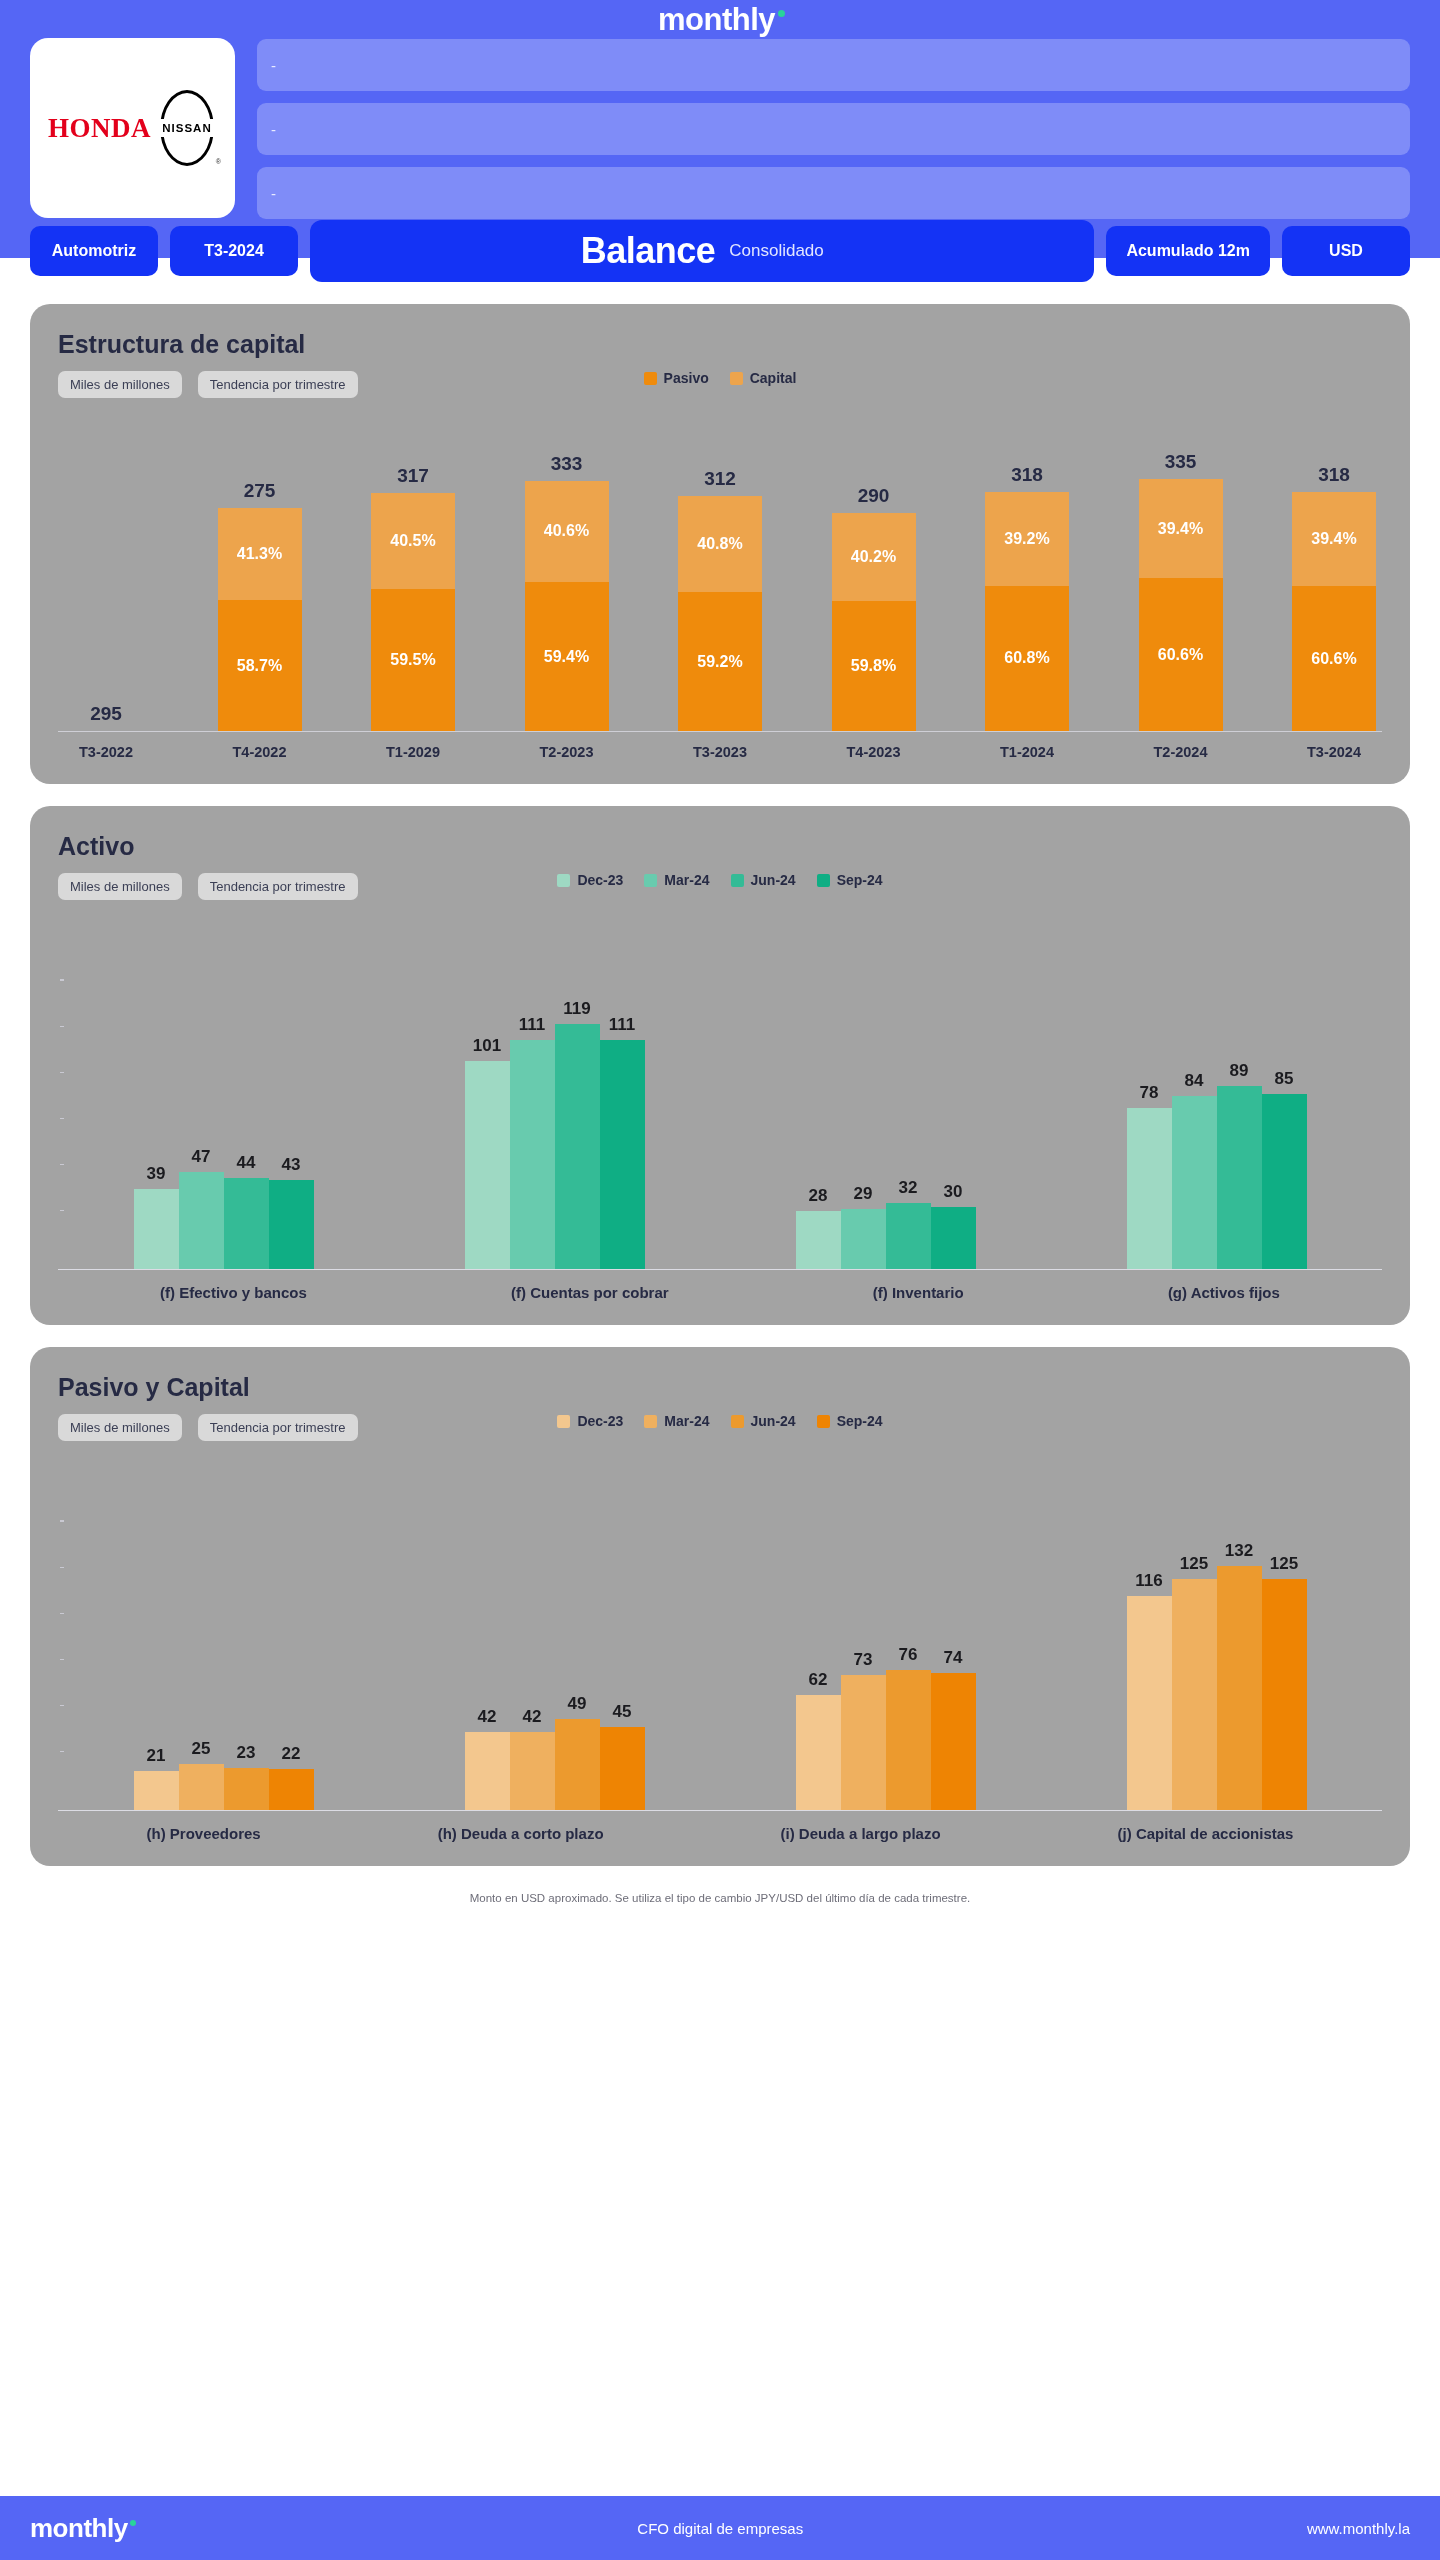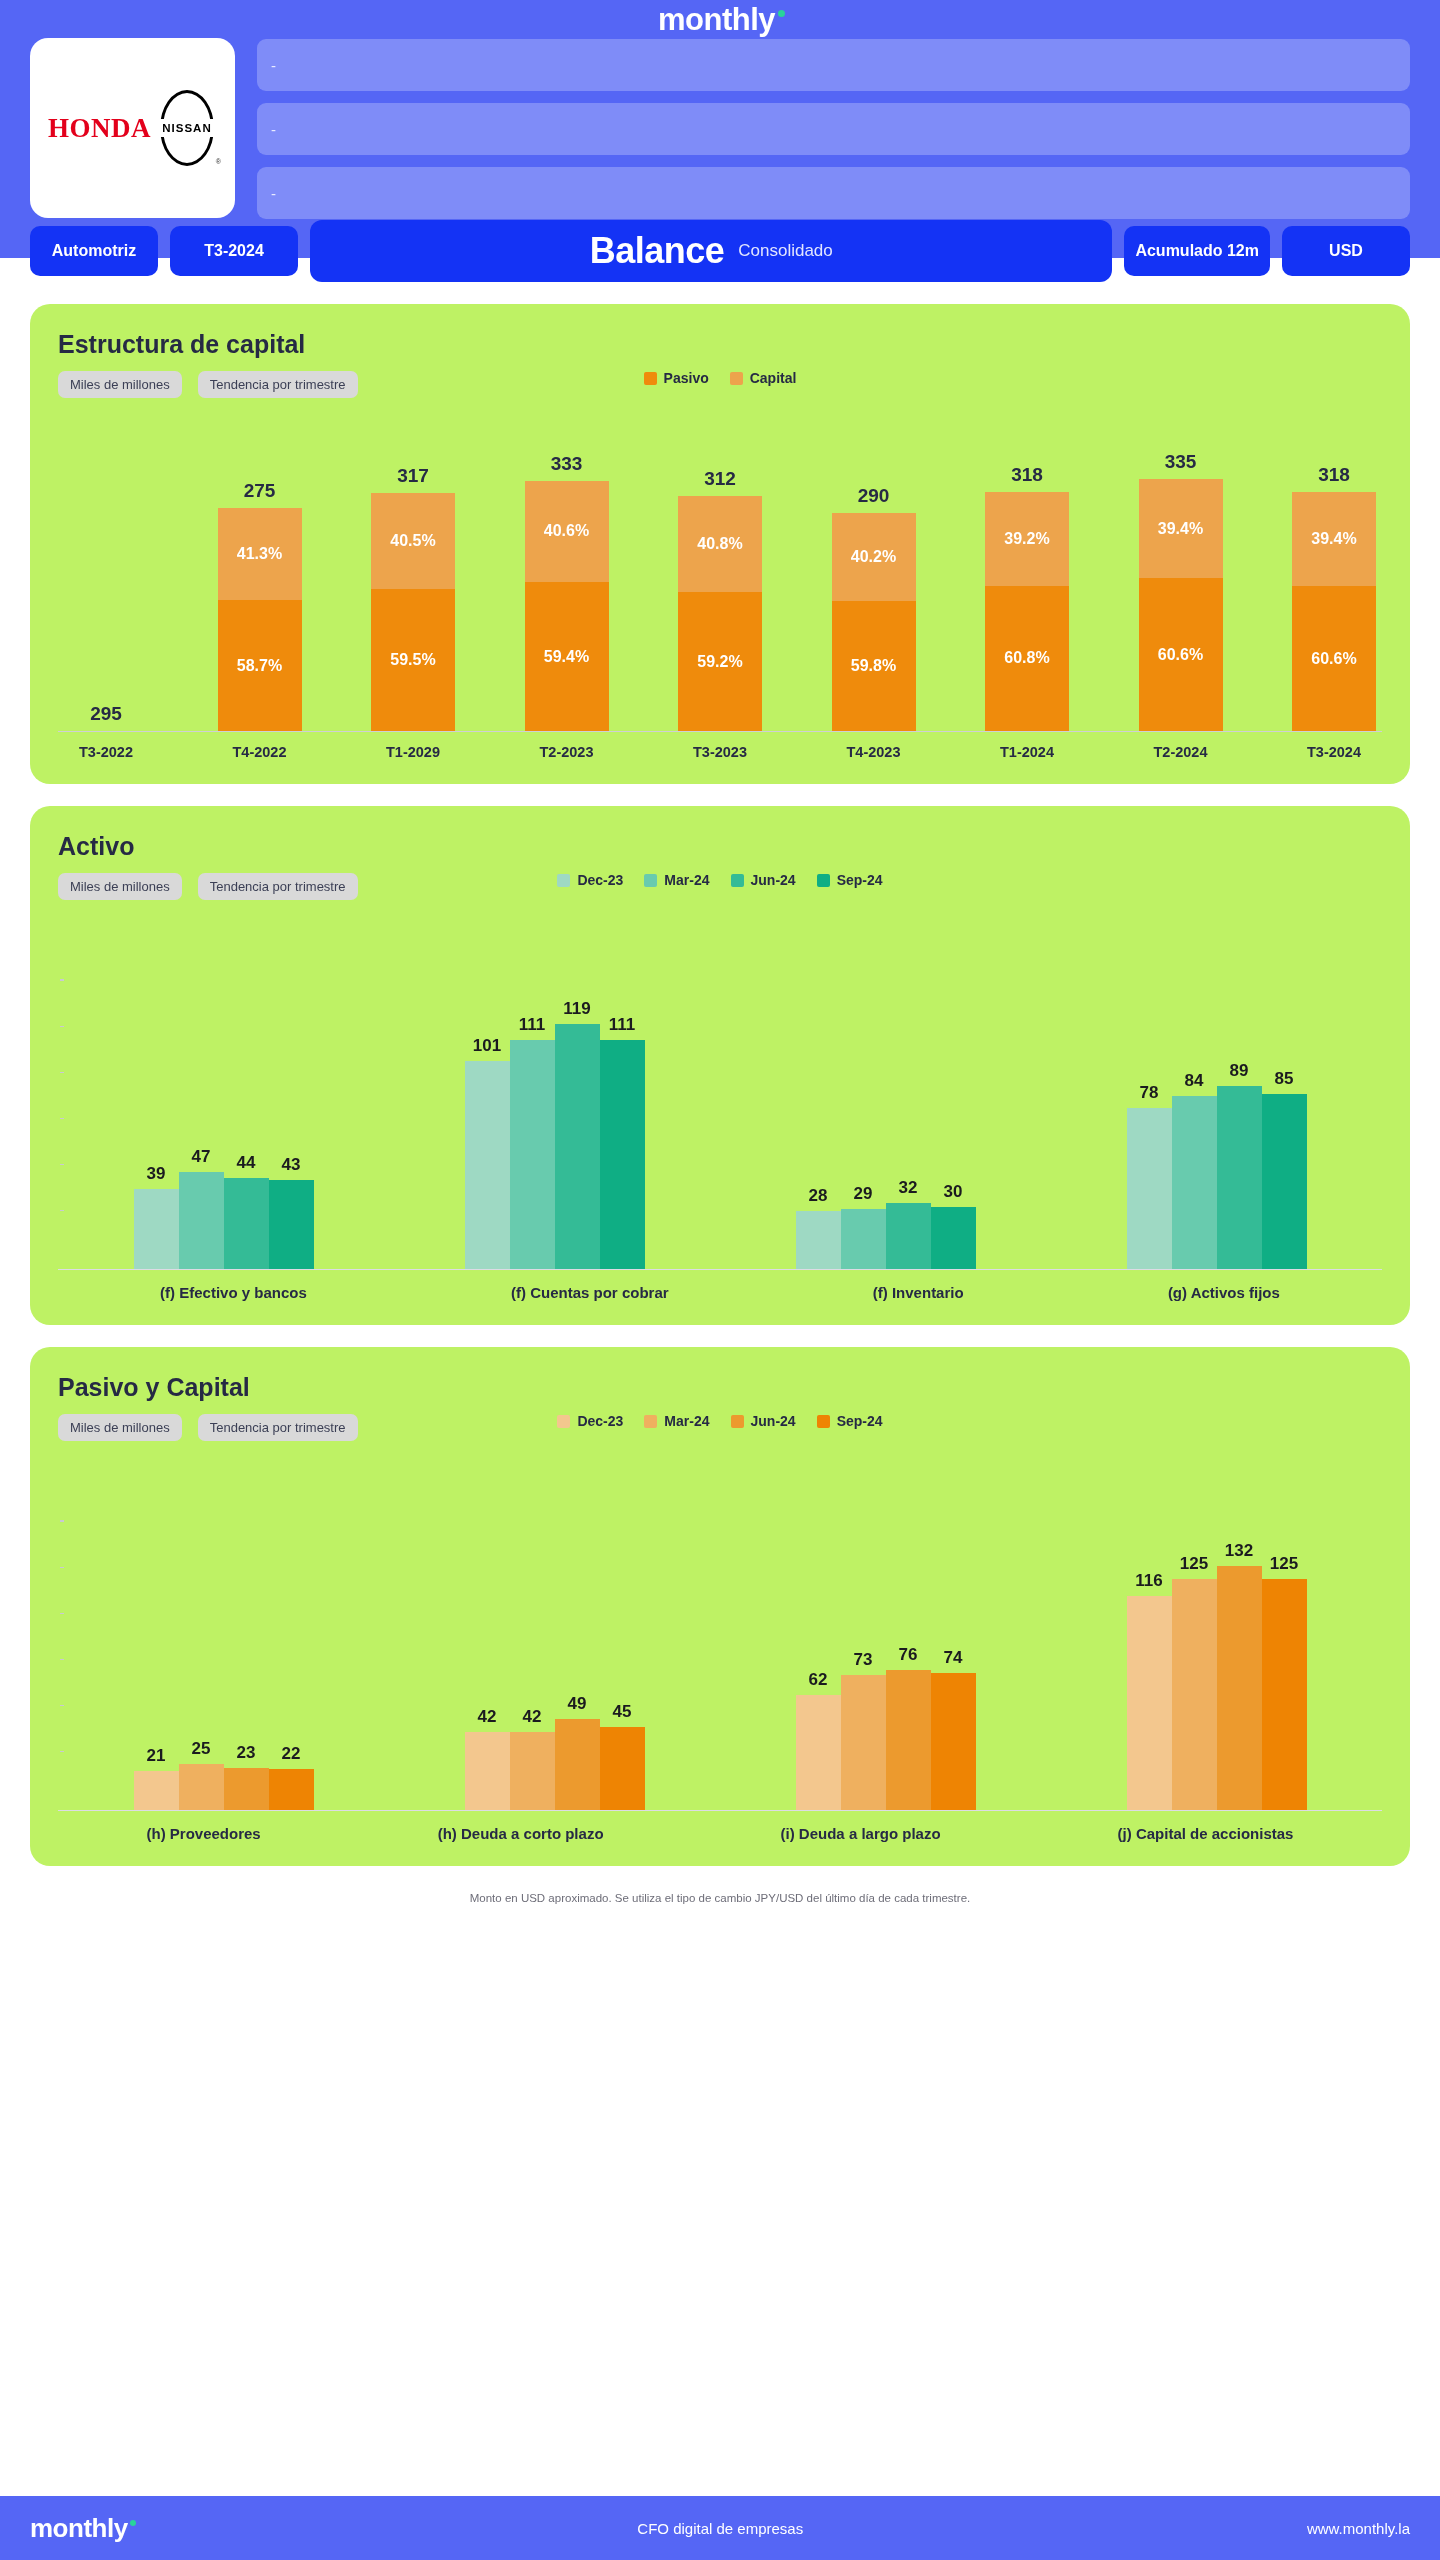--- a/index.html
+++ b/index.html
@@ -114,21 +114,21 @@
   .tab {
     background: #1433f5;
     color: #ffffff;
     border-radius: 10px;
     font-size: 16px;
     font-weight: 700;
     height: 50px;
     display: flex;
     align-items: center;
     justify-content: center;
-    padding: 0 11px;
+    padding: 0 20px;
     min-width: 128px;
   }
   .tab-title {
     flex: 1;
     height: 62px;
     border-radius: 12px;
     display: flex;
     align-items: center;
     justify-content: center;
     gap: 14px;
@@ -140,21 +140,21 @@
     color: #ffffff;
     letter-spacing: -0.5px;
   }
   .tab-title .sub {
     font-size: 17px;
     color: #e2e6ff;
   }
 
   
   .card {
-    background: #bef264;
+    background: #a3a3a3;
     border-radius: 20px;
     margin: 22px 30px 0 30px;
     padding: 26px 28px 24px 28px;
     position: relative;
   }
   .card-title {
     font-size: 25px;
     font-weight: 700;
     color: #262a44;
     margin-bottom: 12px;

